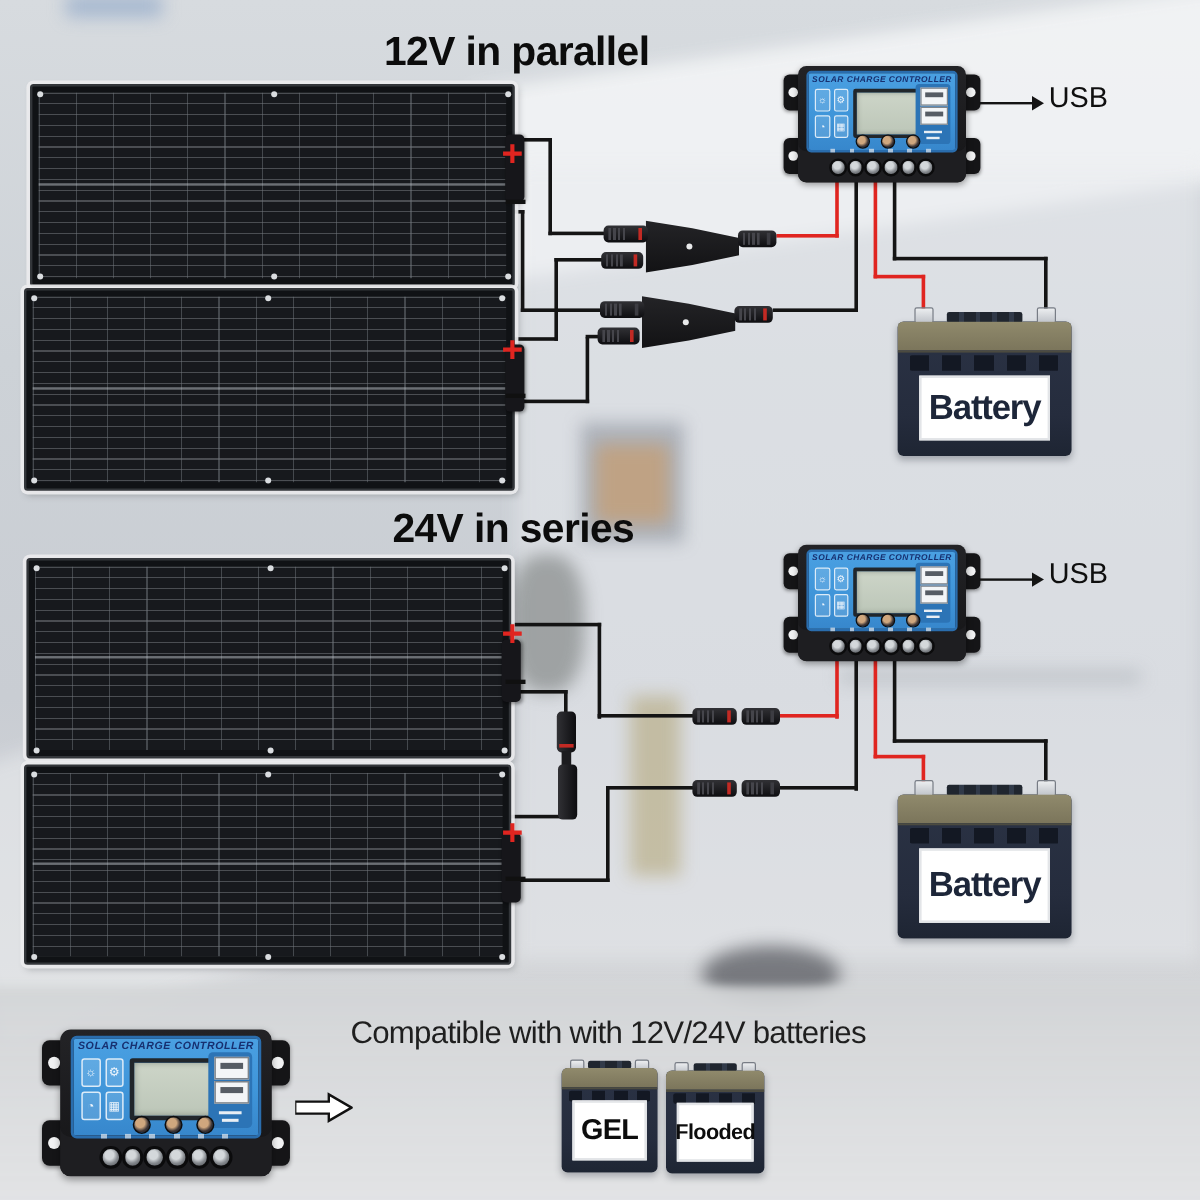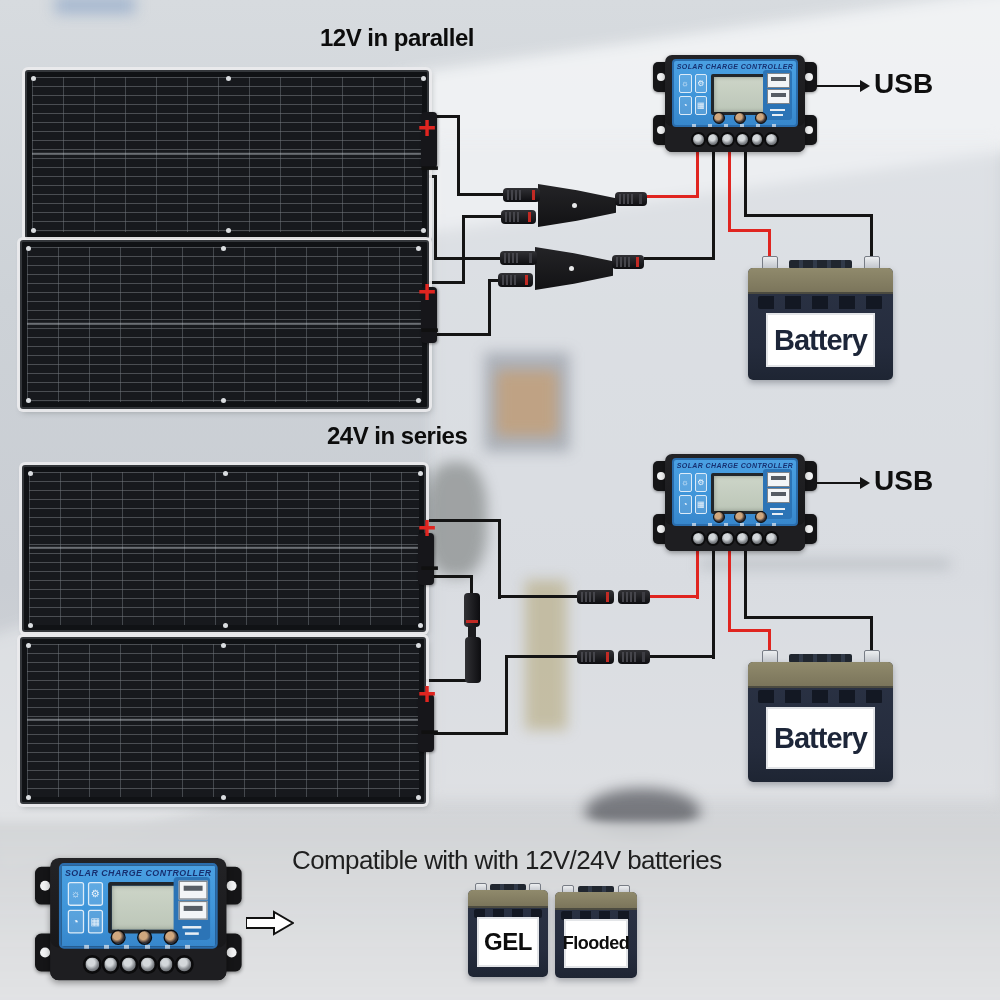--- a/index.html
+++ b/index.html
@@ -9,22 +9,22 @@
   .bgs{position:absolute;filter:blur(7px);display:block;}
   i{display:block;}
   
   .w{position:absolute;background:#141414;z-index:2;}
   .w.r{background:#e02520;}
   .wh{height:3px;} .wv{width:3px;}
   
   .pm{position:absolute;font-size:31px;font-weight:700;color:#e02520;line-height:1;z-index:6;}
   .pm.m{color:#101010;font-size:33px;}
   
-  .title{position:absolute;font-size:24px;font-weight:700;color:#0c0c0c;letter-spacing:-.5px;white-space:nowrap;z-index:6;}
-  .usb{position:absolute;font-size:28px;font-weight:700;color:#0f0f0f;z-index:6;}
+  .title{position:absolute;font-size:34px;font-weight:700;color:#0c0c0c;letter-spacing:-.5px;white-space:nowrap;z-index:6;}
+  .usb{position:absolute;font-size:24px;font-weight:400;color:#0f0f0f;z-index:6;}
   .compat{position:absolute;font-size:26px;color:#1f1f1f;letter-spacing:-.6px;white-space:nowrap;z-index:6;}
   .ah{position:absolute;width:0;height:0;border-left:10px solid #141414;border-top:6px solid transparent;border-bottom:6px solid transparent;z-index:6;}
   .aline{position:absolute;height:2px;background:#141414;z-index:6;}
   
   .panel{position:absolute;background:#101215;border:2px solid #33363a;box-shadow:0 0 0 3px rgba(235,236,238,.92),2px 3px 6px rgba(60,65,70,.35);border-radius:3px;z-index:4;}
   .cells{position:absolute;inset:5px;border-radius:2px;background:
     linear-gradient(180deg,rgba(0,0,0,0) 48.6%,rgba(190,196,202,.5) 49.1%,rgba(190,196,202,.5) 49.9%,rgba(0,0,0,0) 50.4%),
     repeating-linear-gradient(90deg,rgba(112,118,124,.5) 0 1px,rgba(0,0,0,0) 1px 31px),
     repeating-linear-gradient(180deg,rgba(165,170,176,.36) 0 1px,rgba(0,0,0,0) 1px 9px),
     #17191d;}

